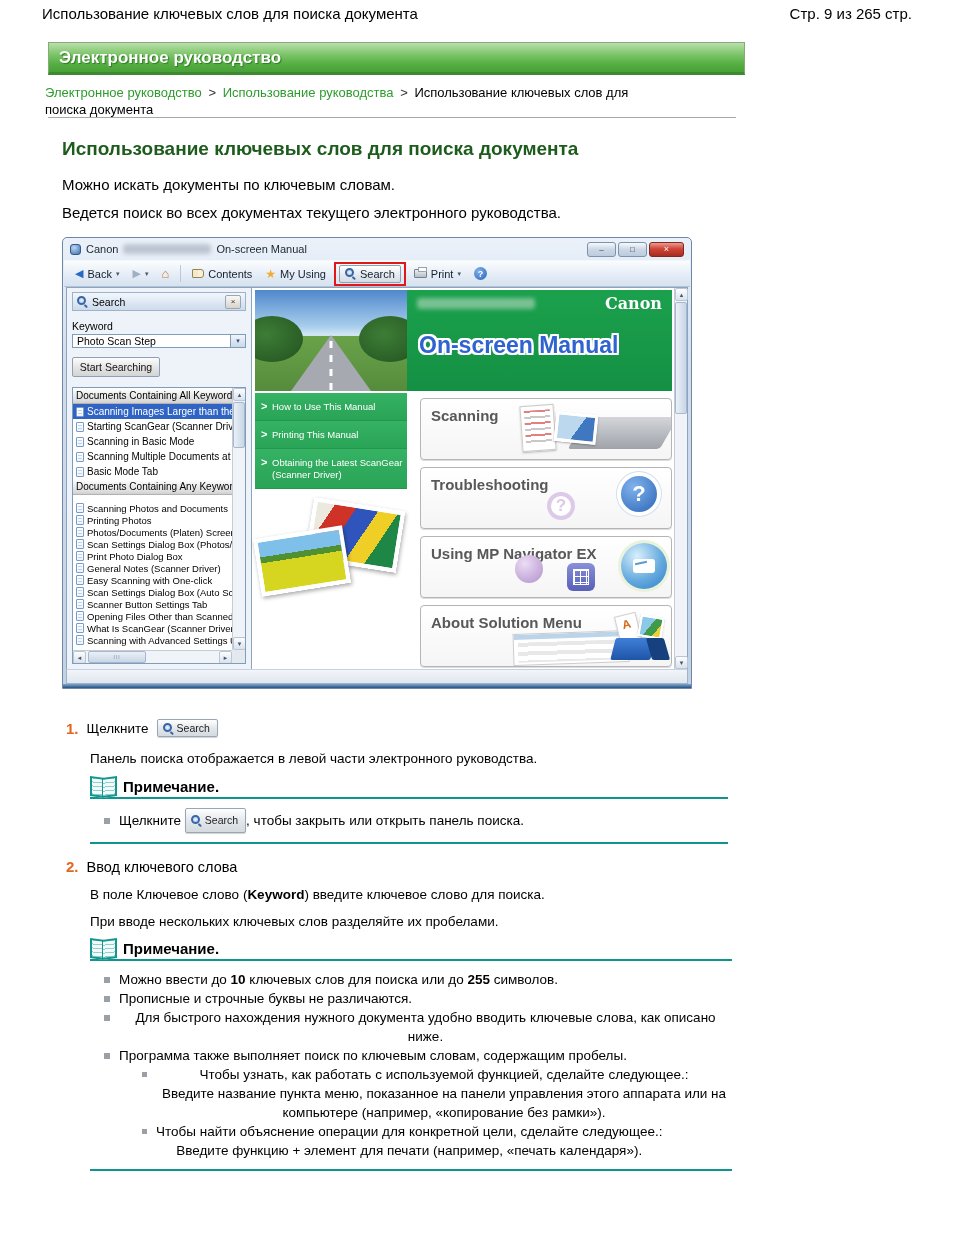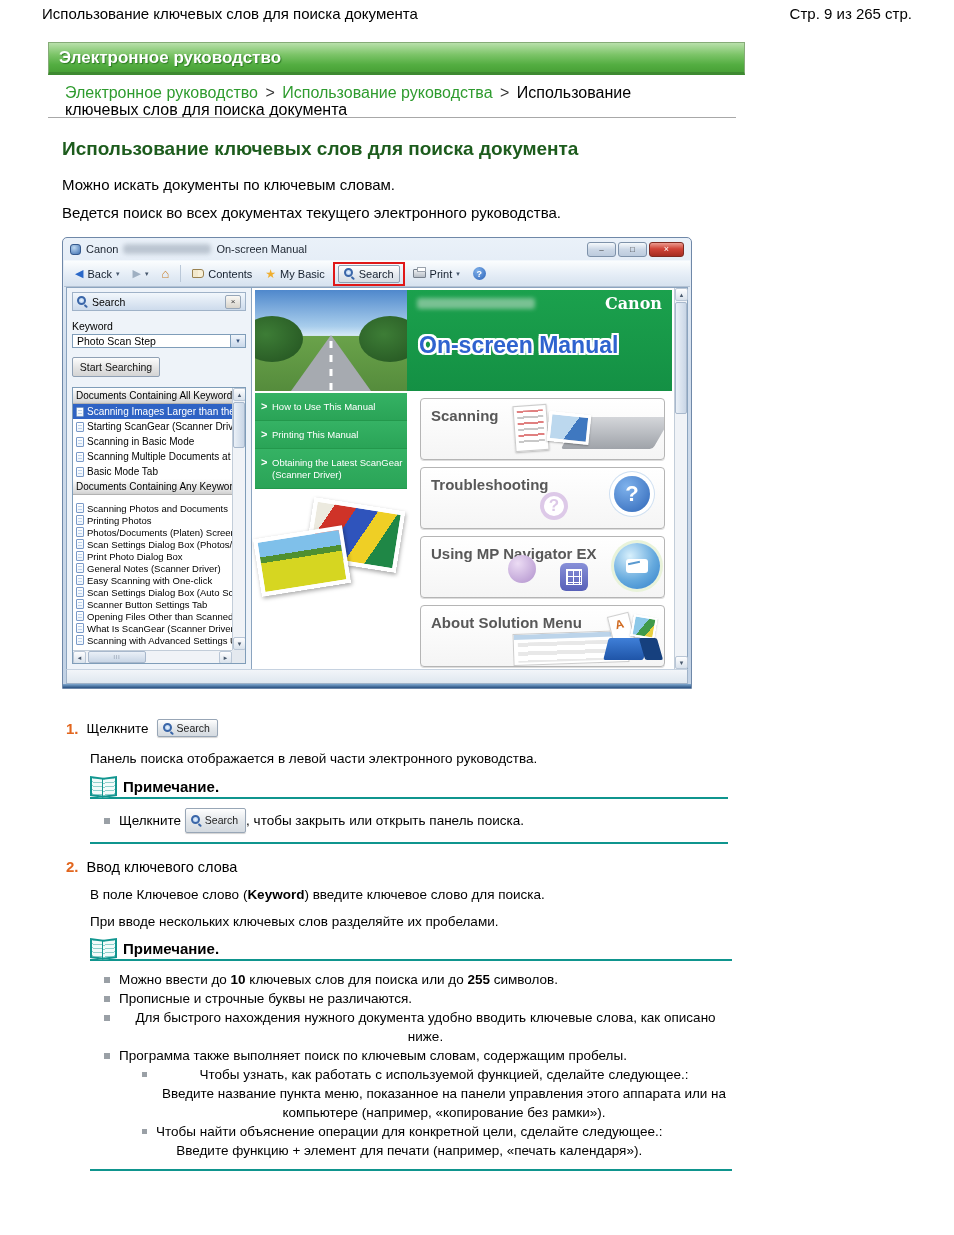--- a/index.html
+++ b/index.html
@@ -12,22 +12,22 @@
   
   .top-header { position:absolute; top:5px; left:42px; right:42px;
     display:flex; justify-content:space-between; font-size:15px; }
   
   .banner { position:absolute; top:42px; left:48px; width:697px; height:33px;
     background:linear-gradient(#b9e0ab 0%, #7cc468 40%, #53ad41 75%, #48a136 100%);
     border:1px solid #86ab78; border-bottom:3px solid #3e8a31; }
   .banner-label { padding:5px 0 0 10px; color:#fff; font-weight:bold; font-size:17px;
     text-shadow:1px 1px 1px #2e7a25; }
   
-  .breadcrumb { position:absolute; top:84px; left:65px; width:622px;
-    font-size:16px; line-height:17px; }
+  .breadcrumb { position:absolute; top:84px; left:45px; width:622px;
+    font-size:13px; line-height:17px; }
   .bc-link { color:#2e9b2e; cursor:pointer; }
   .bc-sep { color:#333; margin:0 3px; }
   .rule-top { position:absolute; top:117px; left:48px; width:688px; height:1px; background:#a8a8a8; }
   
   .article-title { position:absolute; top:138px; left:62px;
     font-size:19px; font-weight:bold; color:#1d5c1d; }
   .intro { position:absolute; top:176px; left:62px; width:640px; font-size:15px; }
   .intro p { margin:0 0 11px; }
   
   .window { position:absolute; top:237px; left:62px; width:630px; height:452px;
@@ -152,21 +152,21 @@
   .menu-link { position:relative; padding:8px 4px 7px 17px; color:#fff; font-size:9.5px; line-height:12px;
     background:linear-gradient(#35b264,#2aa457); border-bottom:1px solid #23984c; }
   .menu-chev { position:absolute; left:6px; top:7px; font-weight:bold; font-size:11px; }
   .photos { position:absolute; left:2px; top:212px; width:150px; height:128px; }
   .photo-parrot { position:absolute; left:52px; top:2px; width:92px; height:62px; transform:rotate(9deg);
     border:4px solid #fff; box-shadow:1px 2px 4px rgba(0,0,0,.35);
     background:linear-gradient(115deg,#eceadf 0 16%, #cf3328 16% 36%, #2f54bc 36% 56%, #efcf25 56% 74%, #1f8746 74% 100%); }
   .photo-field { position:absolute; left:0; top:30px; width:90px; height:58px; transform:rotate(-9deg);
     border:4px solid #fff; box-shadow:1px 2px 4px rgba(0,0,0,.35);
     background:linear-gradient(#7fc0ea 0 30%, #4f9030 30% 42%, #d6d621 42% 100%); }
-  .cards { position:absolute; left:165px; top:108px; right:7px; display:flex; flex-direction:column; gap:7px; }
+  .cards { position:absolute; left:165px; top:108px; right:0; display:flex; flex-direction:column; gap:7px; }
   .card { position:relative; height:62px; border:1px solid #b5b5b5; border-radius:4px; overflow:hidden;
     background:linear-gradient(#ffffff,#f5f5f5); box-shadow:0 1px 0 #ddd; padding:8px 10px; }
   .card-title { font-size:15px; font-weight:bold; color:#585858; }
   .scanner-bed { position:absolute; right:2px; top:18px; width:92px; height:32px; border-radius:3px;
     background:linear-gradient(#d4d6da,#9fa3a9); transform:skewX(-30deg); }
   .scan-page { position:absolute; right:116px; top:6px; width:34px; height:46px; transform:rotate(-4deg);
     background:#fff; border:1px solid #ccc; box-shadow:0 1px 2px rgba(0,0,0,.25); }
   .scan-page::before { content:""; position:absolute; left:3px; right:3px; top:4px; height:34px;
     background:repeating-linear-gradient(#e08080 0 2px, transparent 2px 6px, #c8c8c8 6px 8px, transparent 8px 12px); }
   .scan-photo { position:absolute; right:74px; top:14px; width:42px; height:30px; transform:rotate(6deg);
@@ -301,21 +301,21 @@
     <span class="tb-btn">
       <span class="glyph-home">⌂</span>
     </span>
     <span class="tb-sep"></span>
     <span class="tb-btn">
       <span class="i-bookc"></span>
       <span>Contents</span>
     </span>
     <span class="tb-btn">
       <span class="glyph-star">★</span>
-      <span>My Basic</span>
+      <span>My Using</span>
     </span>
     <span class="red-box">
       <span class="tb-btn searchbtn">
         <span class="i-mag"></span>
         <span>Search</span>
       </span>
     </span>
     <span class="tb-btn">
       <span class="i-print"></span>
       <span>Print</span>

